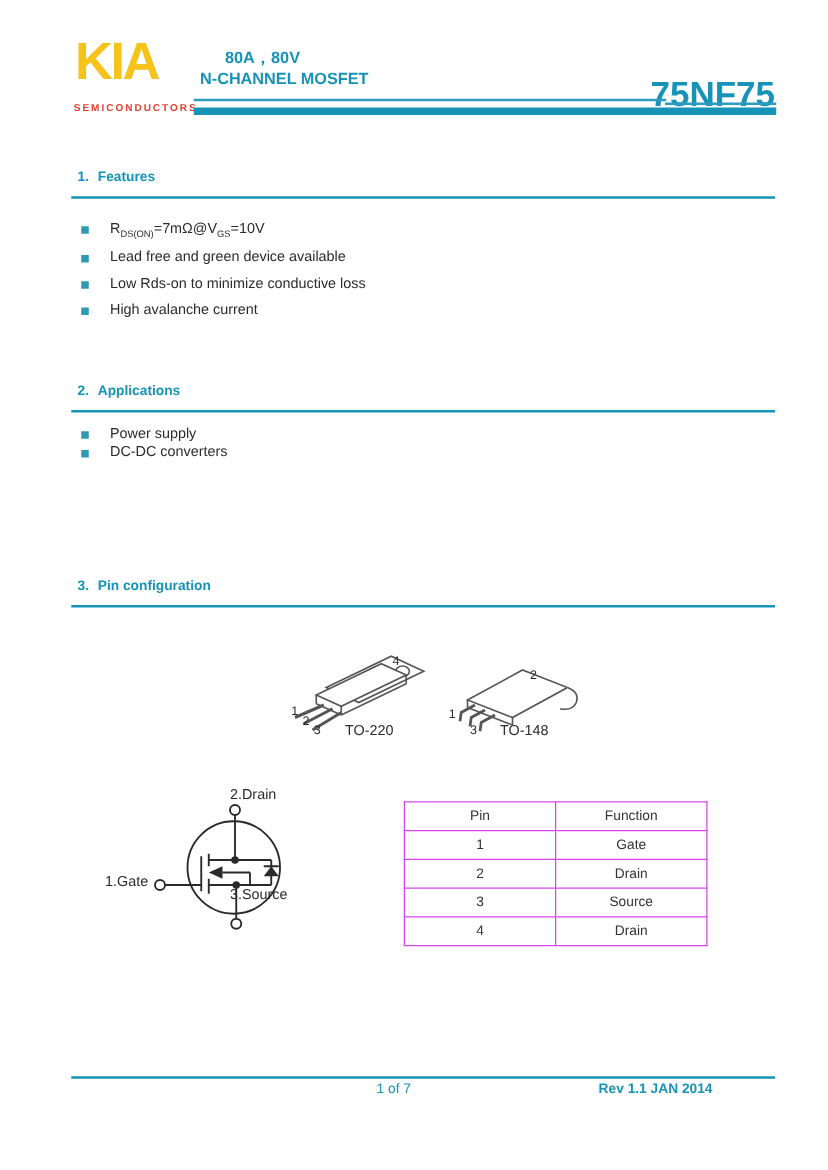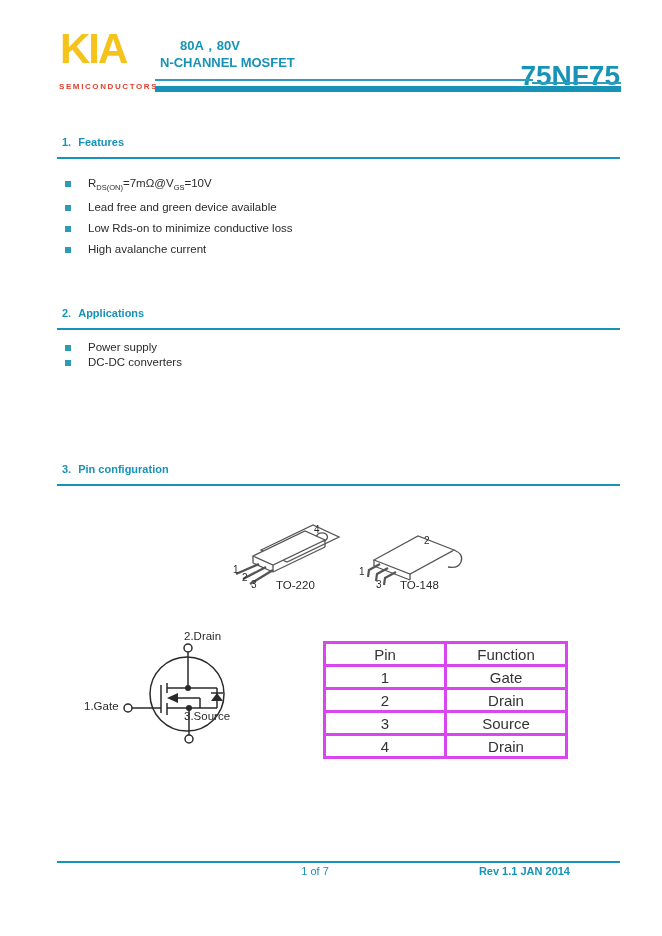--- a/index.html
+++ b/index.html
@@ -35,22 +35,22 @@
   sub { font-size:7.5px; }
 
   
   .drawing { position:absolute; }
   .pkg-label { position:absolute; font-size:11.5px; color:#2b2b2b; }
   .pin-num { position:absolute; font-size:10px; color:#2b2b2b; }
   .sym-label { position:absolute; font-size:11.5px; color:#2b2b2b; }
 
   
   .pintable { position:absolute; left:323px; top:641px; border-collapse:collapse; }
-  .pintable td { border:3px solid #d946ef; width:121px; height:23px; text-align:center;
-    font-size:15px; color:#333; }
+  .pintable td { border:1px solid #d946ef; width:121px; height:23px; text-align:center;
+    font-size:11px; color:#333; }
 
   
   .f-rule { position:absolute; left:57px; top:861px; width:563px; height:1.5px; background:#1793B7; }
   .f-page { position:absolute; left:283px; top:865px; width:64px; text-align:center;
     font-size:11px; font-weight:normal; color:#1793B7; }
   .f-rev  { position:absolute; left:460px; top:865px; width:110px; text-align:right;
     font-size:11px; font-weight:bold; color:#1793B7; }
 </style>
 </head>
 <body>

